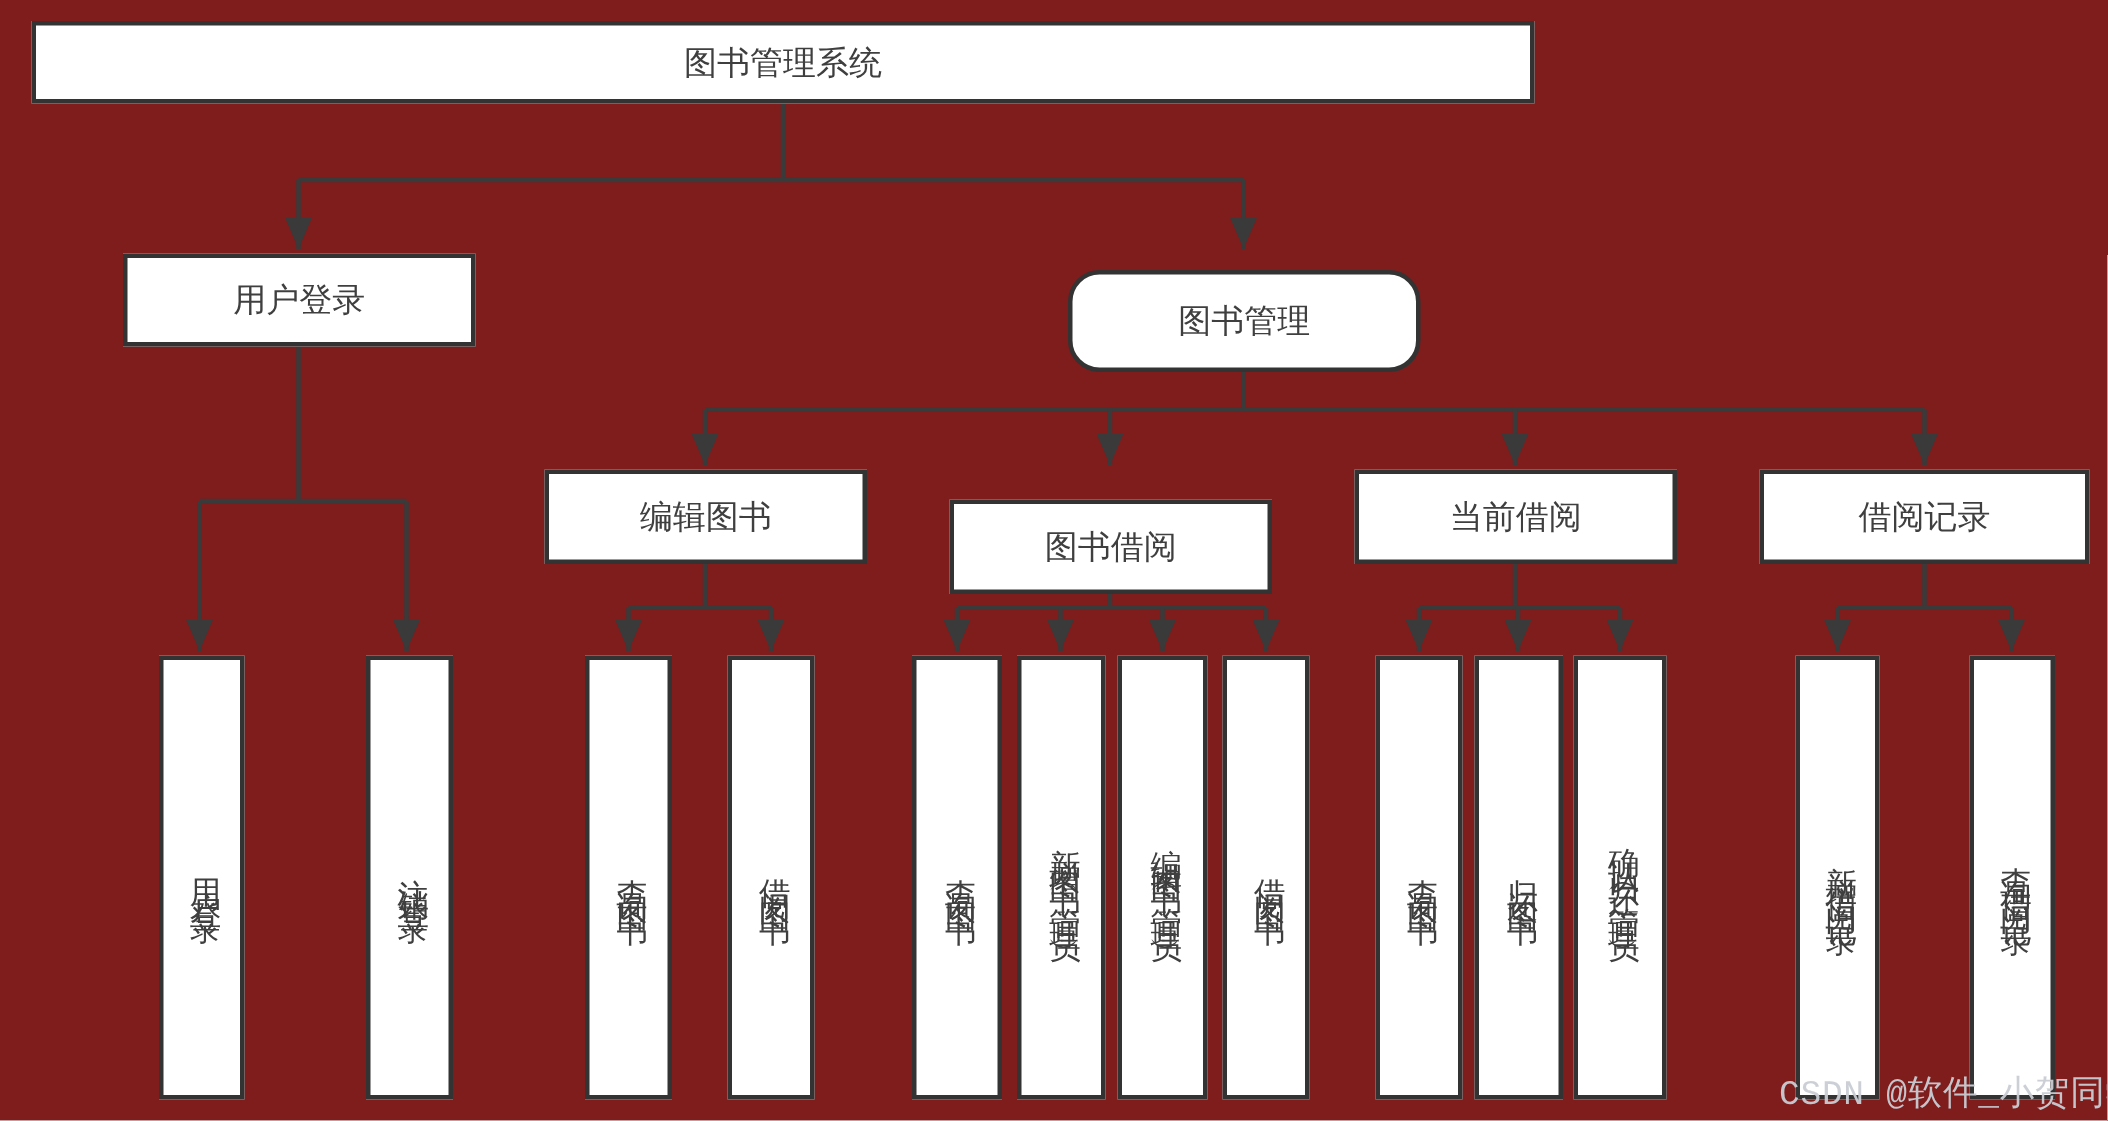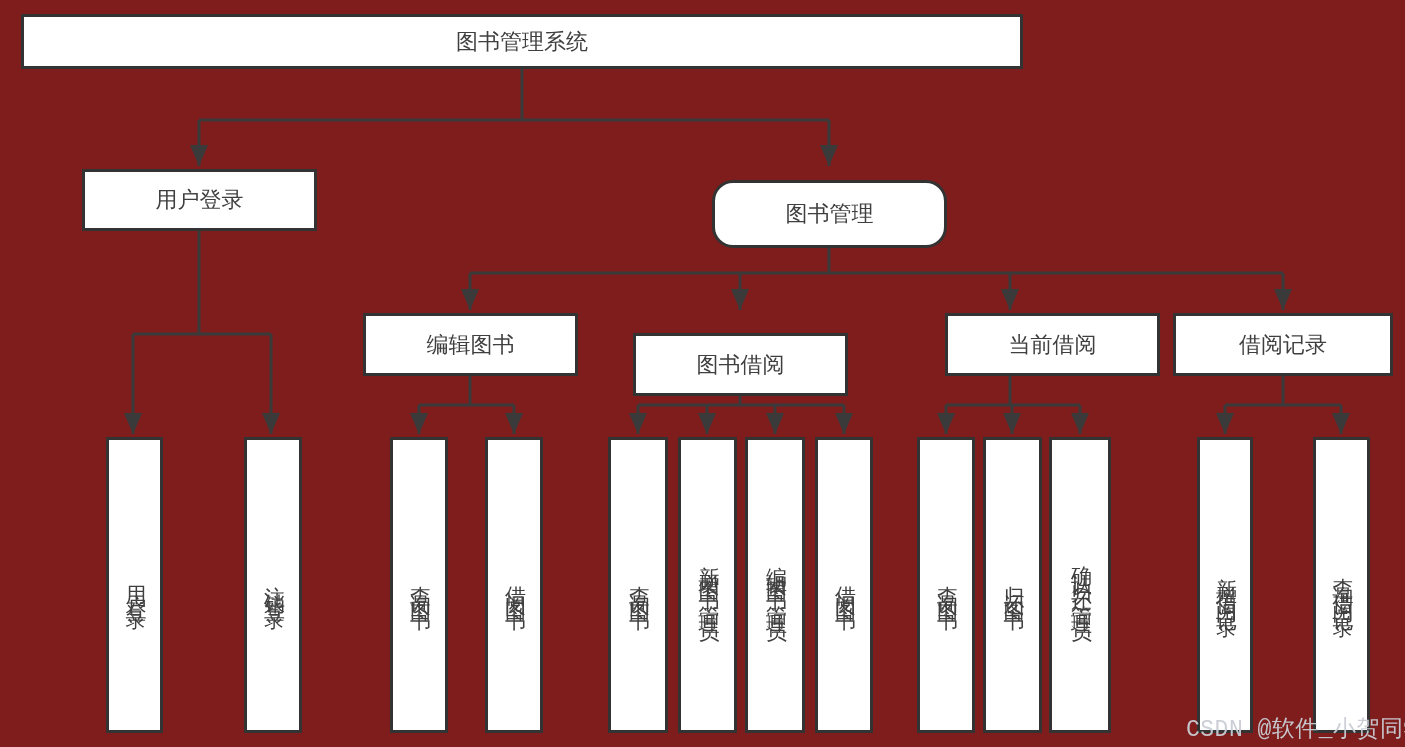--- a/index.html
+++ b/index.html
@@ -100,21 +100,21 @@
   <div class="node hnode" style="left:712px;top:180px;width:235px;height:68px;border-radius:21px;">
     <span>图书管理</span>
   </div>
 
   <div class="node hnode" style="left:363px;top:313px;width:215px;height:63px;">
     <span>编辑图书</span>
   </div>
   <div class="node hnode" style="left:633px;top:313px;width:215px;height:63px;margin-top:20px;">
     <span>图书借阅</span>
   </div>
-  <div class="node hnode" style="left:945px;top:313px;width:215px;height:63px;">
+  <div class="node hnode" style="left:903px;top:313px;width:215px;height:63px;">
     <span>当前借阅</span>
   </div>
   <div class="node hnode" style="left:1173px;top:313px;width:220px;height:63px;">
     <span>借阅记录</span>
   </div>
 
   <div class="node vnode" style="left:106px;width:57px;">
     <span class="vtext">用户登录</span>
   </div>
   <div class="node vnode" style="left:244px;width:58px;">

